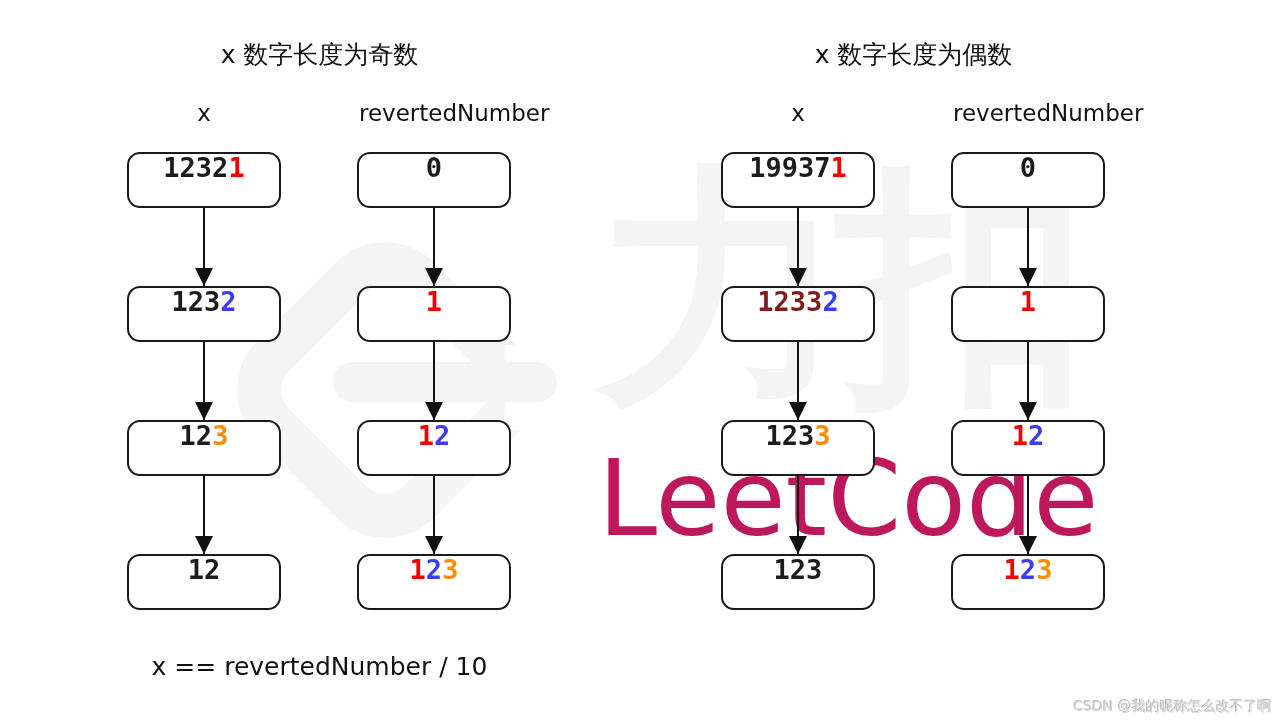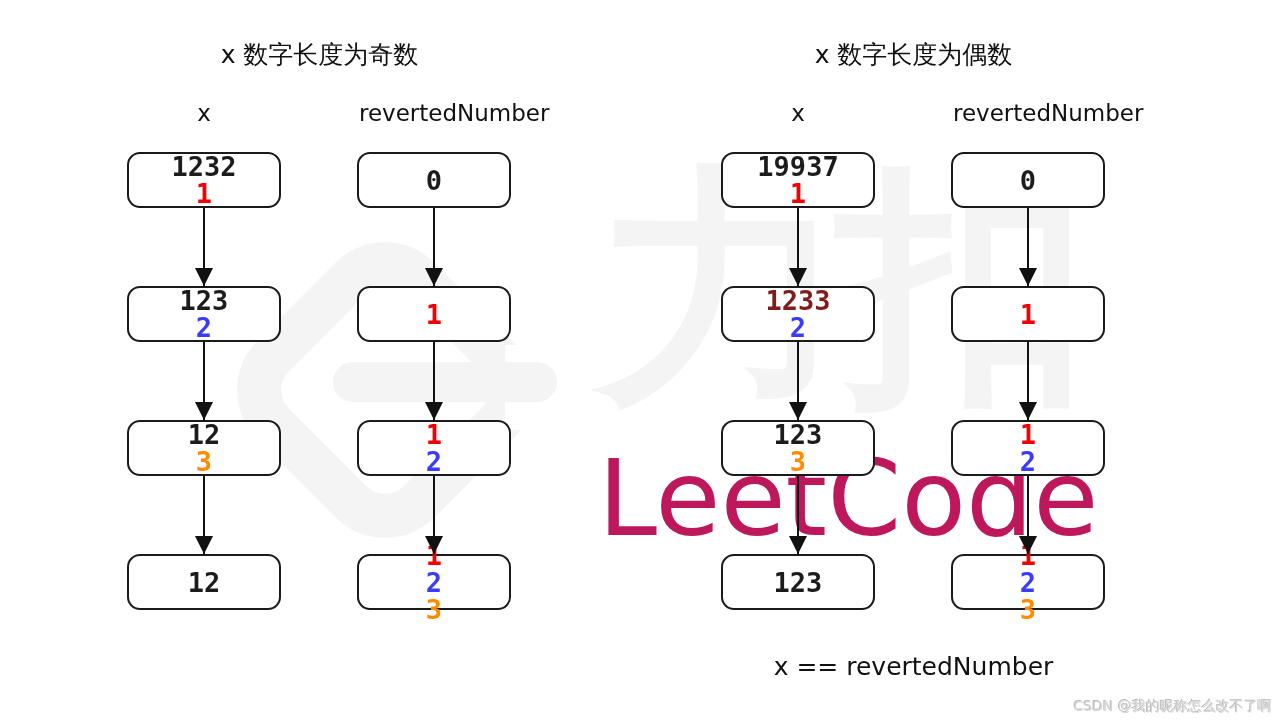--- a/index.html
+++ b/index.html
@@ -49,23 +49,23 @@
     position: absolute; top: 152px; width: 154px;
     display: flex; flex-direction: column; align-items: center;
   }
   .column.c1 { left: 0; }
   .column.c2 { left: 230px; }
 
   .vbox {
     width: 154px; height: 56px; box-sizing: border-box;
     border: 2px solid #1a1a1a; border-radius: 13px;
     background: #ffffff;
-    display: flex; align-items: center; justify-content: center;
+    display: flex; align-items: flex-start; justify-content: center;
     font-family: "DejaVu Sans Mono", "Liberation Mono", monospace;
-    font-size: 27px; font-weight: bold; line-height: 1; flex-direction: column;
+    font-size: 27px; font-weight: bold; line-height: 1;
   }
 
   .arrow { position: relative; width: 2px; height: 78px; background: #111; }
   .arrow::after {
     content: ""; position: absolute; bottom: 0; left: 50%;
     transform: translateX(-50%);
     border-left: 9px solid transparent;
     border-right: 9px solid transparent;
     border-top: 18px solid #111;
   }
@@ -131,20 +131,21 @@
         <span style="color: rgb(244, 0, 0);">1</span>
         <span style="color: rgb(59, 59, 250);">2</span>
       </div>
       <div class="arrow"></div>
       <div class="vbox">
         <span style="color: rgb(244, 0, 0);">1</span>
         <span style="color: rgb(59, 59, 250);">2</span>
         <span style="color: rgb(255, 140, 0);">3</span>
       </div>
     </div>
+  <div class="formula">x == revertedNumber / 10</div>
 </section>
 
 <section class="panel" id="panel-even">
   <div class="panel-title">x 数字长度为偶数</div>
   <div class="col-header c1">x</div>
   <div class="col-header c2">revertedNumber</div>
   <div class="column c1">
       <div class="vbox">
         <span style="color: rgb(28, 28, 28);">19937</span>
         <span style="color: rgb(244, 0, 0);">1</span>
@@ -177,16 +178,15 @@
         <span style="color: rgb(244, 0, 0);">1</span>
         <span style="color: rgb(59, 59, 250);">2</span>
       </div>
       <div class="arrow"></div>
       <div class="vbox">
         <span style="color: rgb(244, 0, 0);">1</span>
         <span style="color: rgb(59, 59, 250);">2</span>
         <span style="color: rgb(255, 140, 0);">3</span>
       </div>
     </div>
-  <div class="formula">x == revertedNumber</div>
 </section>
 
 <div id="credit">CSDN @我的昵称怎么改不了啊</div>
 
 </body></html>

